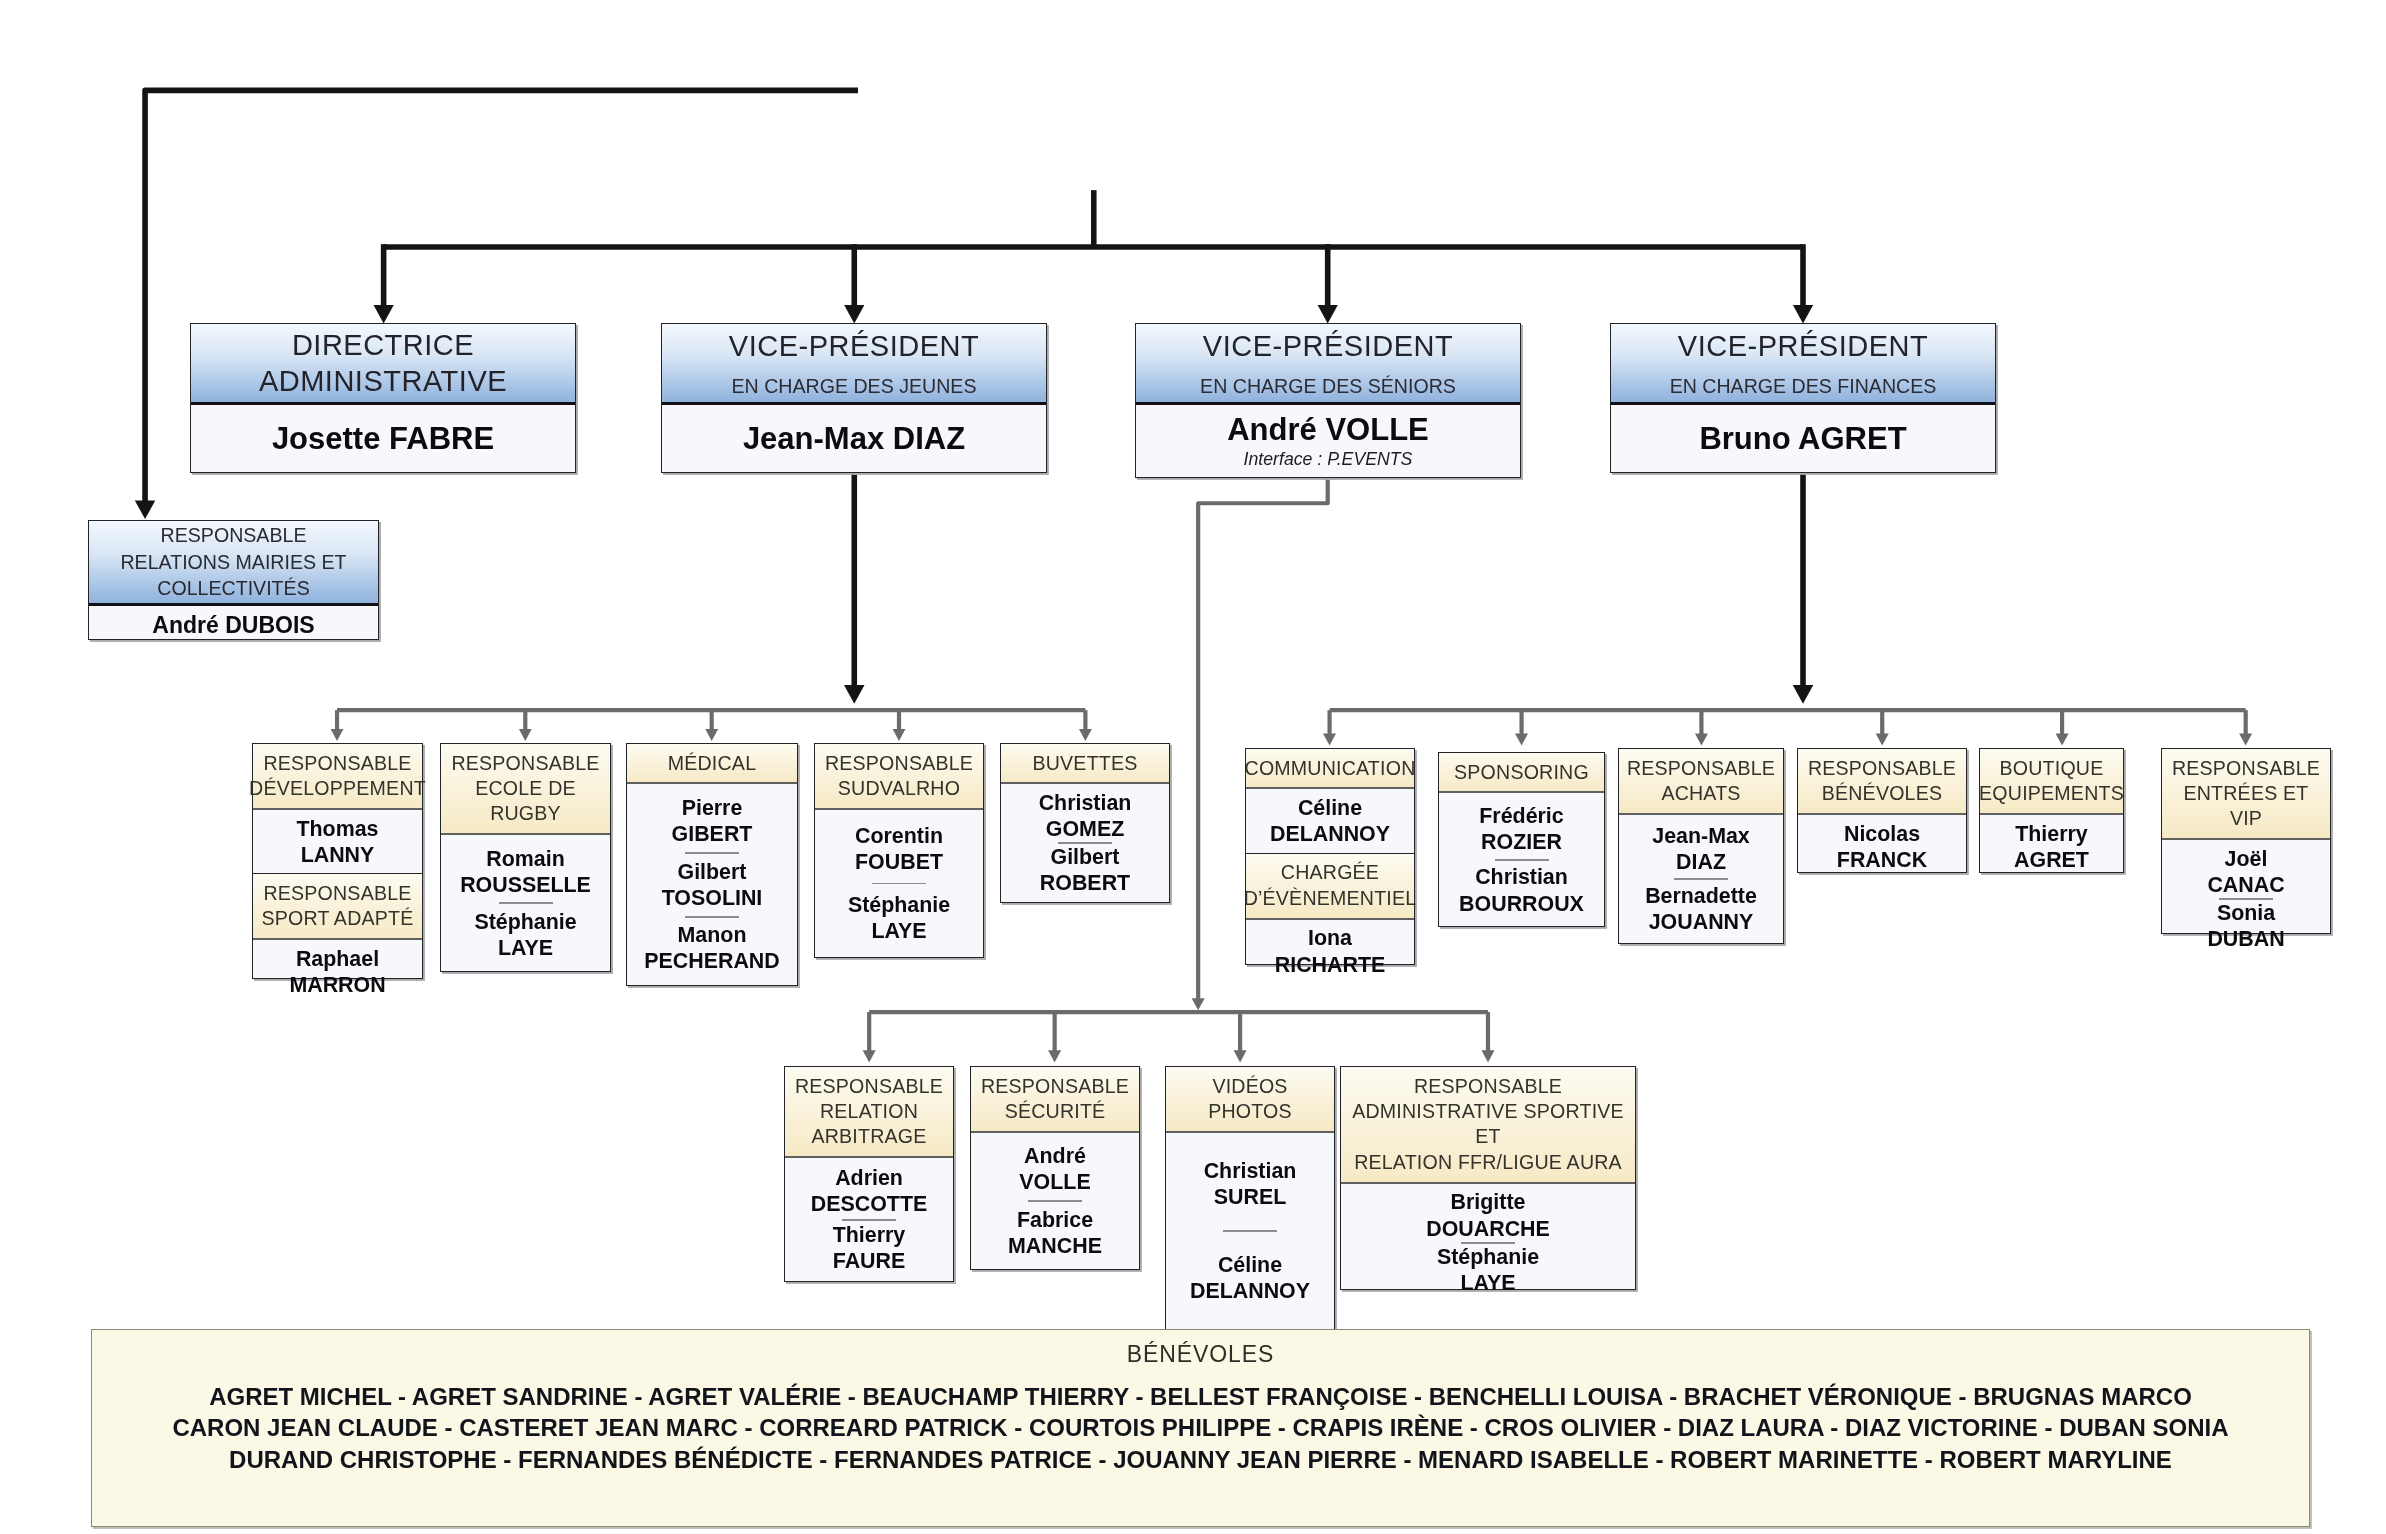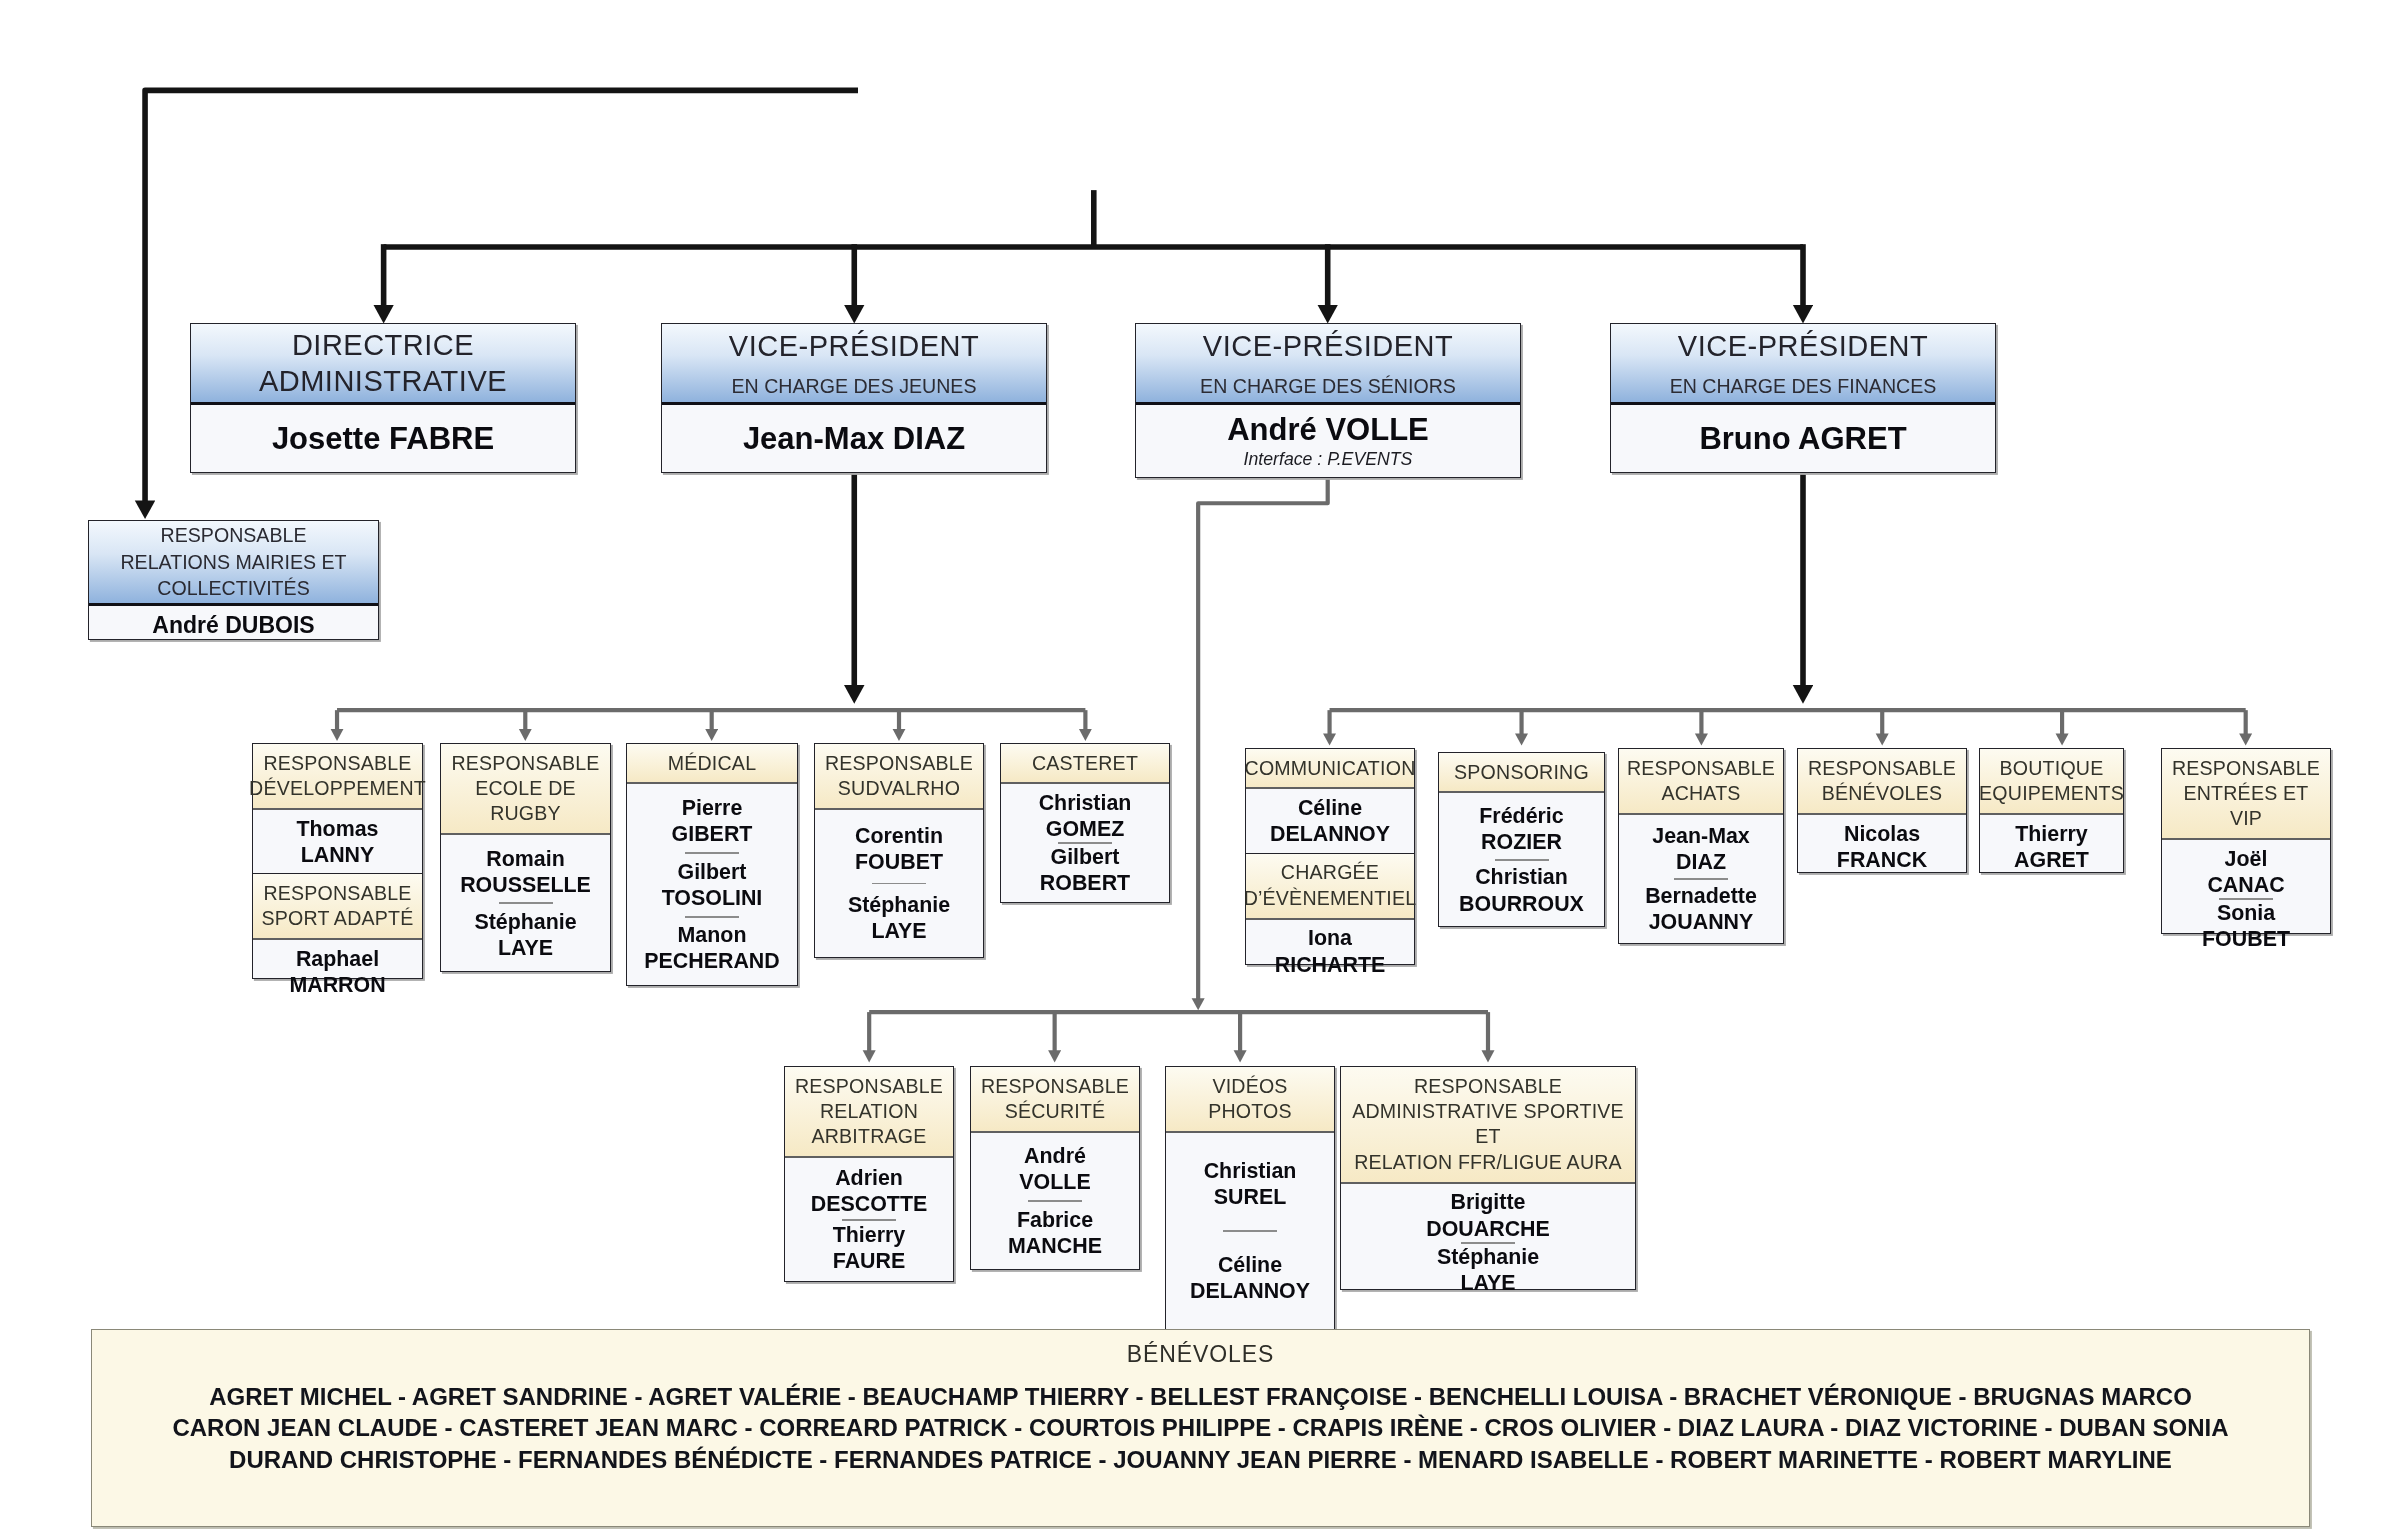--- a/index.html
+++ b/index.html
@@ -207,21 +207,21 @@
       <div class="name">Corentin
 FOUBET</div>
       <div class="divider"></div>
       <div class="name">Stéphanie
 LAYE</div>
     </div>
   </div>
 
   <div class="abs obox" style="left:1000px;top:743px;width:170px;height:160px">
     <div class="hdr cream">
-      <span class="hdr-text">CASTERET</span>
+      <span class="hdr-text">BUVETTES</span>
     </div>
     <div class="body">
       <div class="name">Christian
 GOMEZ</div>
       <div class="divider"></div>
       <div class="name">Gilbert
 ROBERT</div>
     </div>
   </div>
 
@@ -295,21 +295,21 @@
   <div class="abs obox" style="left:2161px;top:748px;width:170px;height:186px">
     <div class="hdr cream">
       <span class="hdr-text">RESPONSABLE
 ENTRÉES ET VIP</span>
     </div>
     <div class="body">
       <div class="name">Joël
 CANAC</div>
       <div class="divider"></div>
       <div class="name">Sonia
-FOUBET</div>
+DUBAN</div>
     </div>
   </div>
 
   <div class="abs obox" style="left:784px;top:1066px;width:170px;height:216px">
     <div class="hdr cream">
       <span class="hdr-text">RESPONSABLE
 RELATION
 ARBITRAGE</span>
     </div>
     <div class="body">

